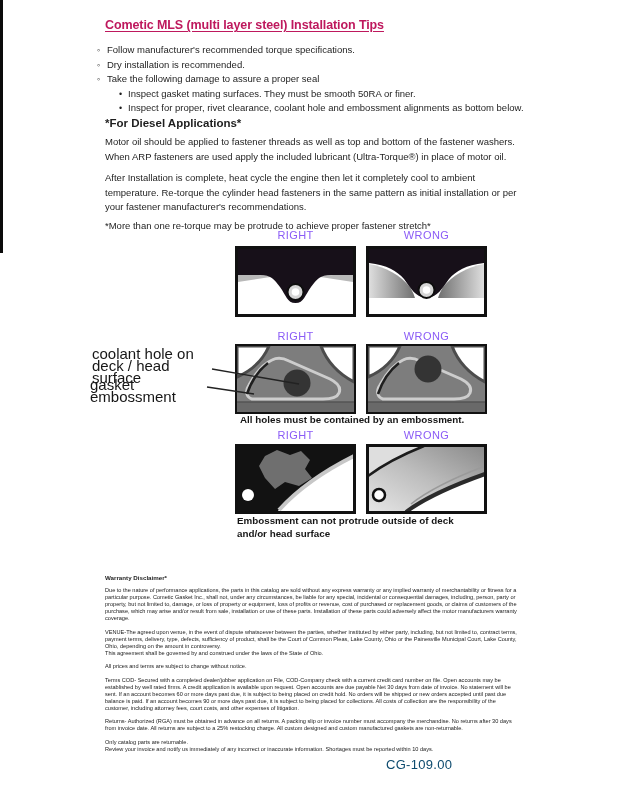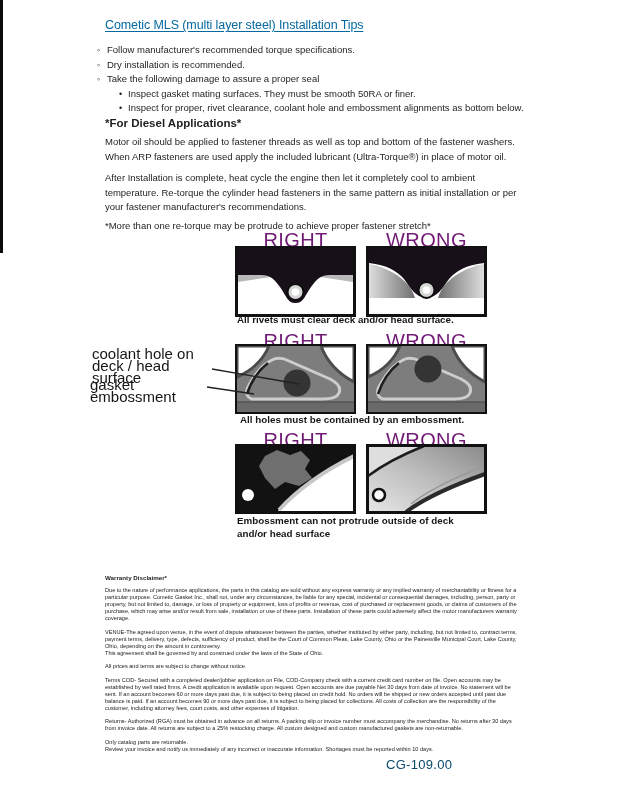--- a/index.html
+++ b/index.html
@@ -7,37 +7,37 @@
     position:relative; width:618px; height:800px; margin:0 auto;
     background:#ffffff; overflow:hidden;
     font-family:"Liberation Sans", sans-serif; color:#1e1e1e;
   }
   .abs { position:absolute; }
   .pre { white-space:pre-line; }
 
   .edge-mark { left:0; top:0; width:3px; height:253px; background:#0b0b0b; }
 
   .title {
-    left:105px; top:18px; font-size:12.5px; font-weight:normal; color:#0369a1;
+    left:105px; top:18px; font-size:12.5px; font-weight:bold; color:#be185d;
     letter-spacing:-0.1px; text-decoration:underline; text-underline-offset:2px;
   }
 
   .tips { left:97px; top:43px; width:440px; font-size:9.5px; line-height:14.5px; }
   .tip { display:flex; }
   .tip .mk { flex:0 0 10px; font-size:9px; }
   .tip.sub { padding-left:22px; }
   .tip.sub .mk { flex:0 0 9px; font-size:9px; }
 
   .diesel-head { left:105px; top:117px; font-size:11.5px; font-weight:bold;text-align:right; }
   .para { font-size:9.5px; line-height:14.5px; width:420px; }
   .p-d1 { left:105px; top:135px; }
   .p-d2 { left:105px; top:171px; }
   .p-note { left:105px; top:219px; }
 
-  .flabel { width:121px; text-align:center; font-size:20px; letter-spacing:0.4px; color:#701a75; }
+  .flabel { width:121px; text-align:center; font-size:11px; letter-spacing:0.4px; color:#8b5cf6; }
   .lab-r1 { left:235px; top:229px; } .lab-w1 { left:366px; top:229px; }
   .lab-r2 { left:235px; top:330px; } .lab-w2 { left:366px; top:330px; }
   .lab-r3 { left:235px; top:429px; } .lab-w3 { left:366px; top:429px; }
 
   .fig { display:block; }
   .fig-r1 { left:235px; top:246px; } .fig-w1 { left:366px; top:246px; }
   .fig-r2 { left:235px; top:344px; } .fig-w2 { left:366px; top:344px; }
   .fig-r3 { left:235px; top:444px; } .fig-w3 { left:366px; top:444px; }
 
   .caption { font-size:9.8px; font-weight:bold; line-height:12.5px; color:#161616; }
@@ -120,21 +120,20 @@
     <rect x="1.5" y="1.5" width="118" height="68" fill="#ffffff"></rect>
     <path d="M3,18 C20,21 34,29 44,41 C47,46 48,49 49,52 L3,52 Z" fill="url(#g-wl)"></path>
     <path d="M118,18 C101,21 87,29 77,41 C74,46 73,49 72,52 L118,52 Z" fill="url(#g-wr)"></path>
     <rect x="3" y="52" width="115" height="16" fill="#ffffff"></rect>
     <path d="M3,3 H118 V17 C100,19 90,25 83,33 C76,42 72,51.5 60.5,51.5 C49,51.5 45,42 38,33 C31,25 21,19 3,17 Z" fill="#171019"></path>
     <circle cx="60.5" cy="44" r="8" fill="#d6d6d6" stroke="#0d0d0d" stroke-width="2"></circle>
     <circle cx="60.5" cy="44" r="3.8" fill="#ffffff"></circle>
     <rect x="1.5" y="1.5" width="118" height="68" fill="none" stroke="#111111" stroke-width="3"></rect>
   </svg>
 
-  <div class="abs caption cap-1">All rivets must clear deck and/or head surface.</div>
 
   <div class="abs flabel lab-r2">RIGHT</div>
   <div class="abs flabel lab-w2">WRONG</div>
 
   <svg class="abs fig fig-r2" width="121" height="70" viewBox="0 0 121 70">
     <rect x="1" y="1" width="119" height="68" fill="#7d7d7d"></rect>
     <rect x="2" y="58" width="117" height="10" fill="#696969"></rect>
     <line x1="2" y1="58" x2="119" y2="58" stroke="#555555" stroke-width="1.5"></line>
     <path d="M2,2 H34 C28,16 16,27 2,33 Z" fill="#ffffff" stroke="#4c4c4c" stroke-width="3"></path>
     <path d="M119,2 H86 C92,18 104,30 119,38 Z" fill="#ffffff" stroke="#4c4c4c" stroke-width="3"></path>

